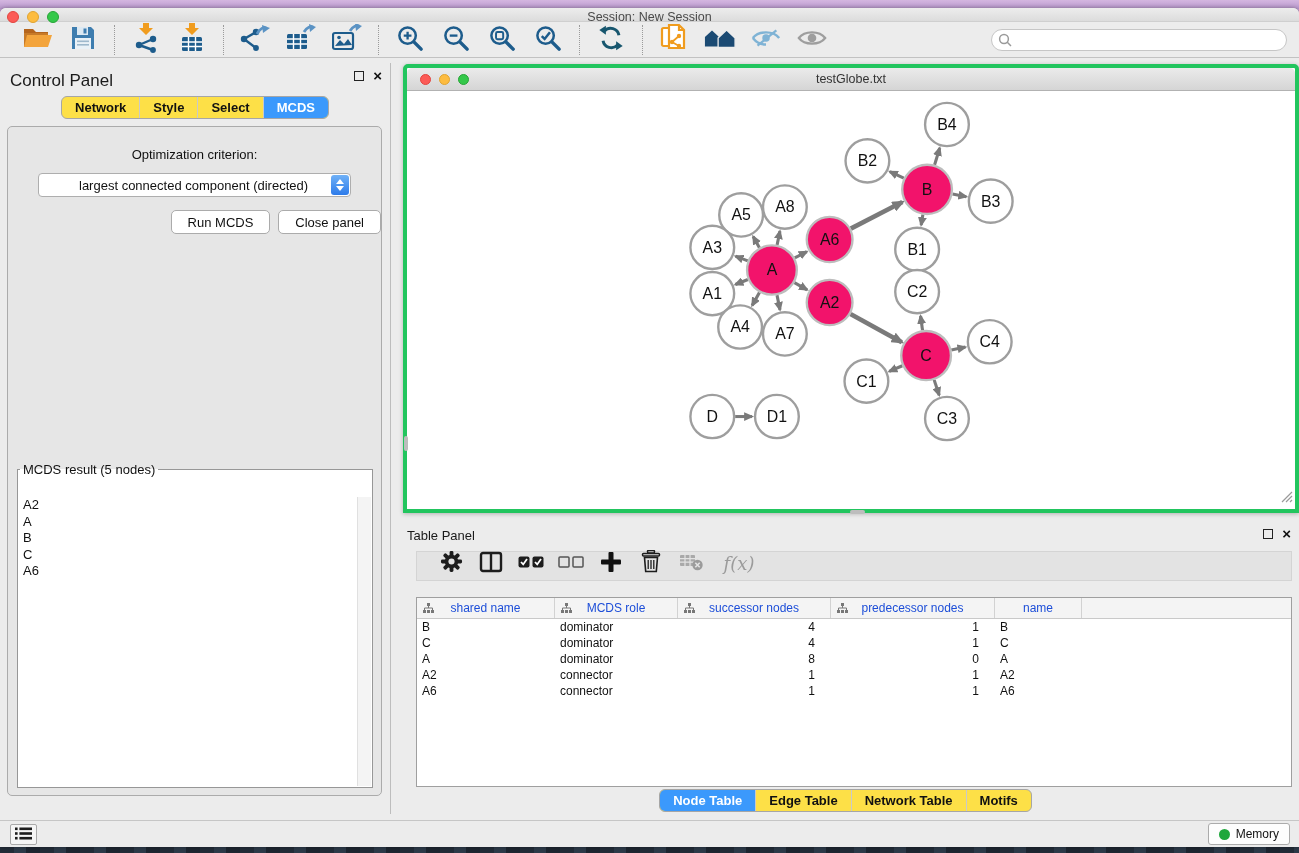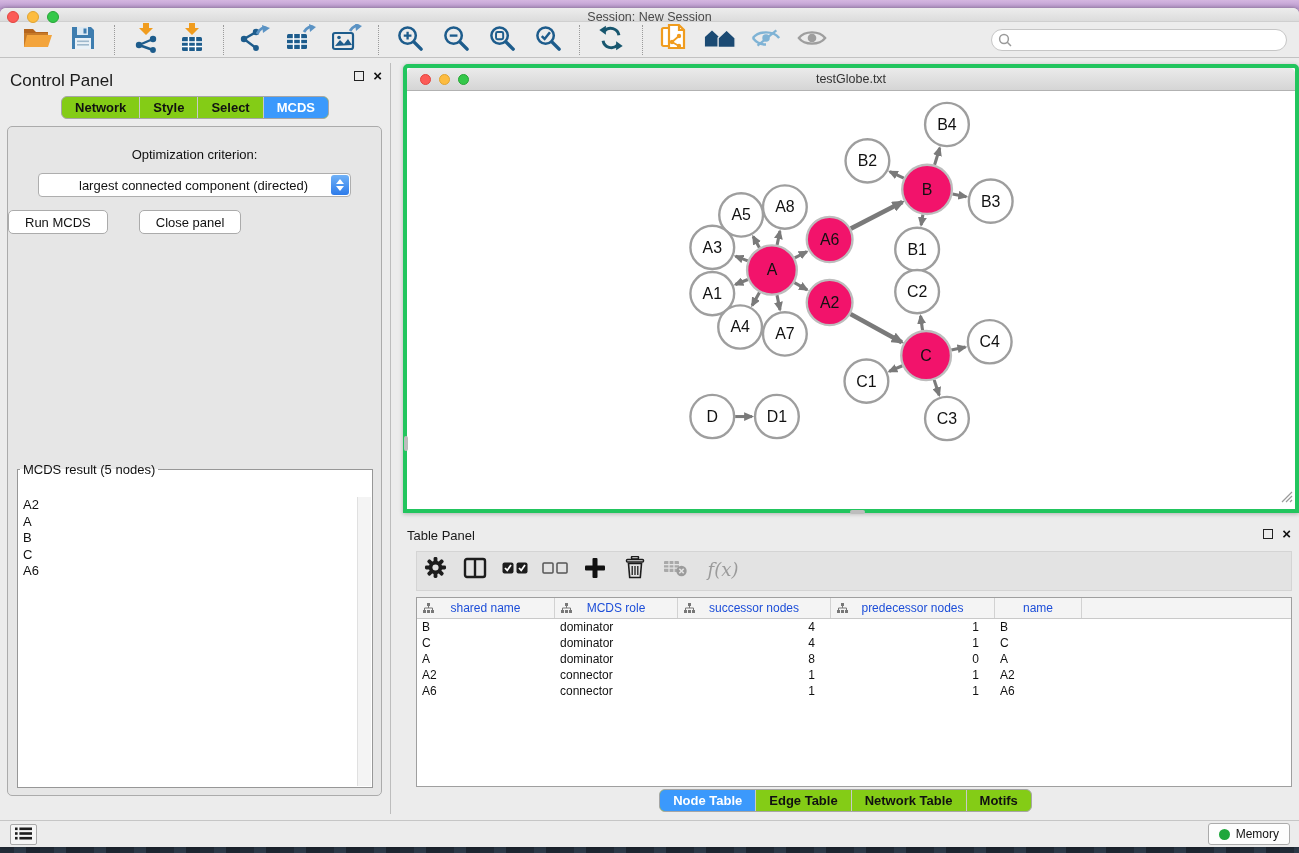--- a/index.html
+++ b/index.html
@@ -43,39 +43,39 @@
 
   
   .control-panel { position:absolute; left:0; top:0; width:391px; height:100%;
     border-right:1px solid #bdbdbd; }
   .panel-head { position:relative; height:28px; }
   .panel-head .ptitle { position:absolute; left:10px; top:8px; font-size:17px; color:#1a1a1a; }
   .panel-btns { position:absolute; right:8px; top:8px; display:flex; gap:9px; align-items:center; }
   .float-ico { width:10px; height:10px; border:1.6px solid #222; display:inline-block; cursor:pointer; }
   .close-ico { font-size:15px; font-weight:bold; color:#111; line-height:10px; cursor:pointer; }
 
-  .seg { display:inline-flex; background:#84cc16; border:1px solid #a6a6a6; border-radius:6px;
+  .seg { display:inline-flex; background:#fde047; border:1px solid #a6a6a6; border-radius:6px;
     overflow:hidden; }
   .seg .tab { padding:3px 13px; font-size:13px; font-weight:bold; color:#111;
     border-left:1px solid #c9c9c9; cursor:pointer; white-space:nowrap; }
   .seg .tab:first-child { border-left:none; }
   .seg .tab.active { background:#3b99fc; color:#fff; }
   .cp-tabs { text-align:center; margin-top:5px; }
 
   .cp-content { position:absolute; left:7px; right:8px; top:63px; bottom:18px;
     border:1px solid #ababab; border-radius:5px; background:#e6e6e6; }
   .opt-label { text-align:center; margin-top:20px; font-size:13px; color:#111; }
   .select { position:relative; width:313px; height:24px; margin:11px auto 0;
     background:#fff; border:1px solid #aeaeae; border-radius:4px; cursor:pointer;
     display:flex; align-items:center;padding-left:32px; }
   .select .sel-text { padding-left:8px; font-size:13px; color:#111; }
   .select .stepper { position:absolute; right:1px; top:1px; width:18px; height:20px;
     border-radius:3px; background:linear-gradient(#6fb1f7,#2d7bea);
     display:flex; flex-direction:column; align-items:center; justify-content:center; gap:2px; }
-  .btn-row { display:flex; justify-content:flex-start; gap:31px; margin-top:13px; }
+  .btn-row { display:flex; justify-content:flex-end; gap:8px; margin-top:13px; }
   .pbtn { background:#fff; border:1px solid #ababab; border-radius:5px; height:24px;
     padding:0 16px; font-size:13px; color:#111; cursor:pointer;
     font-family:"Liberation Sans",sans-serif; }
 
   .result-box { position:absolute; left:9px; right:8px; top:335px; bottom:7px;
     border:1px solid #979797; background:#fff; padding-top:2px; }
   .result-box legend { font-size:13px; color:#111; margin-left:2px; padding:0 3px;
     background:transparent; }
   .result-list { position:absolute; left:1px; right:15px; top:20px; bottom:1px;
     background:#fff; overflow:hidden; }
@@ -96,23 +96,23 @@
   .net-canvas { position:absolute; left:0; right:0; top:24px; bottom:0; background:#fff; }
   .net-canvas svg { width:100%; height:100%; display:block; }
   .resize-grip { position:absolute; right:2px; bottom:2px; }
   .vthumb { position:absolute; left:-3px; top:368px; width:4px; height:15px; background:#bdbdbd; border-radius:2px; }
   .hthumb { position:absolute; left:443px; bottom:-5px; width:15px; height:4px; background:#bdbdbd; border-radius:2px; }
 
   
   .table-panel { position:absolute; left:392px; right:0; top:458px; bottom:0; }
   .tp-head { position:relative; height:26px; }
   .tp-head .ptitle { position:absolute; left:15px; top:7px; font-size:13px; color:#1a1a1a; }
-  .tp-toolbar { position:absolute; left:24px; right:7px; top:30px; height:40px;
-    background:#e3e3e3; border:1px solid #d4d4d4; display:flex; align-items:flex-start;
-    gap:4px; padding-left:0; }
+  .tp-toolbar { position:absolute; left:24px; right:7px; top:30px; height:30px;
+    background:#e3e3e3; border:1px solid #d4d4d4; display:flex; align-items:flex-end;
+    gap:4px; padding-left:16px; }
   .tbtn { background:none; border:none; width:36px; height:34px; display:flex;
     align-items:center; justify-content:center; cursor:pointer; }
   .fx { font-family:"DejaVu Serif", serif; font-style:italic; font-size:18px; color:#9b9b9b; }
 
   .data-table { position:absolute; left:24px; right:7px; top:76px; height:190px;
     background:#fff; border:1px solid #9f9f9f; overflow:hidden; }
   .thead { display:flex; height:21px; background:#f4f4f4; border-bottom:1px solid #c9c9c9; }
   .th { position:relative; display:flex; align-items:center; justify-content:center;
     font-size:12px; color:#1d4ed8; border-right:1px solid #d2d2d2; gap:5px; }
   .th .tree-ico { position:absolute; left:6px; top:5px; }

